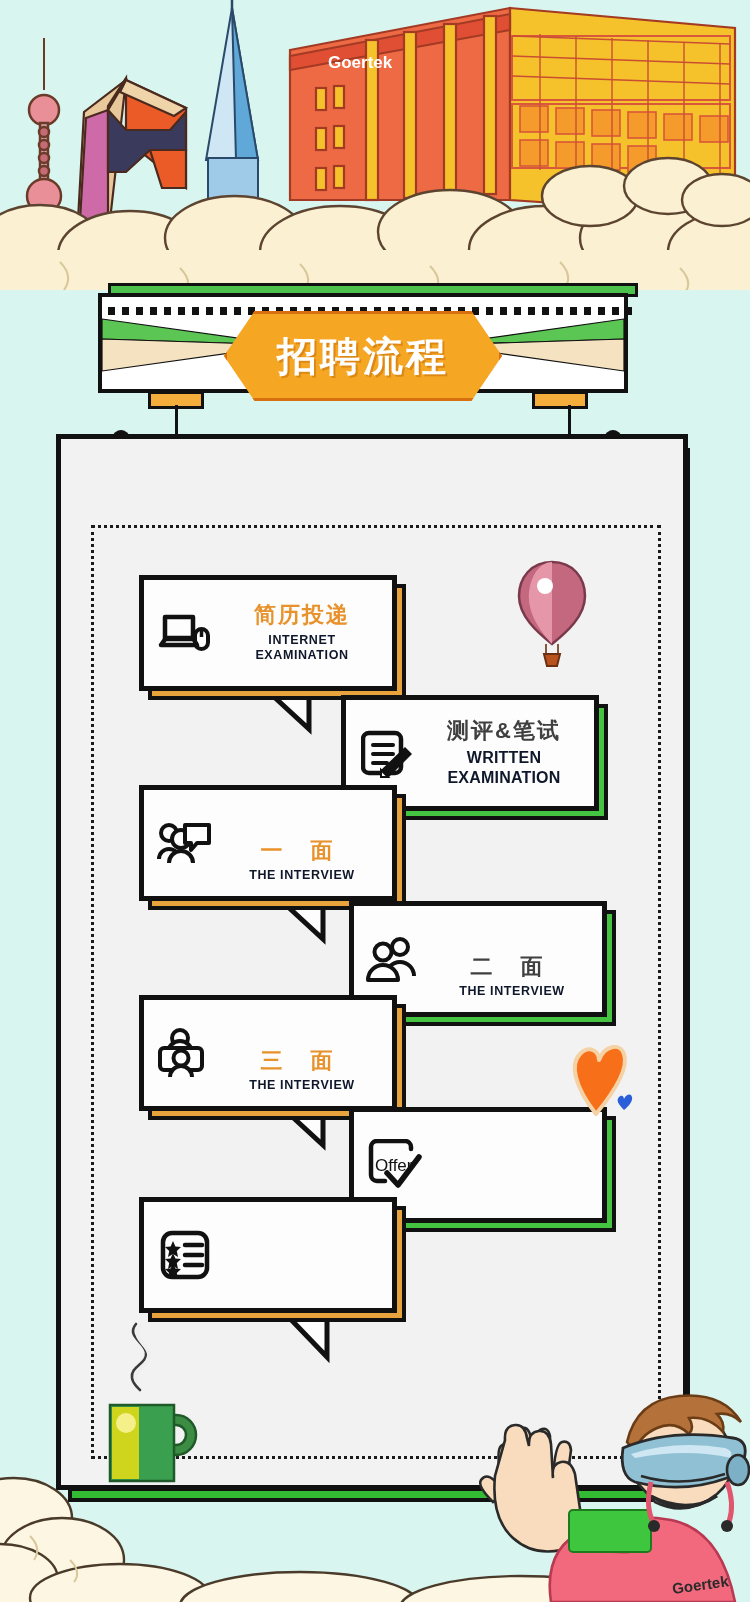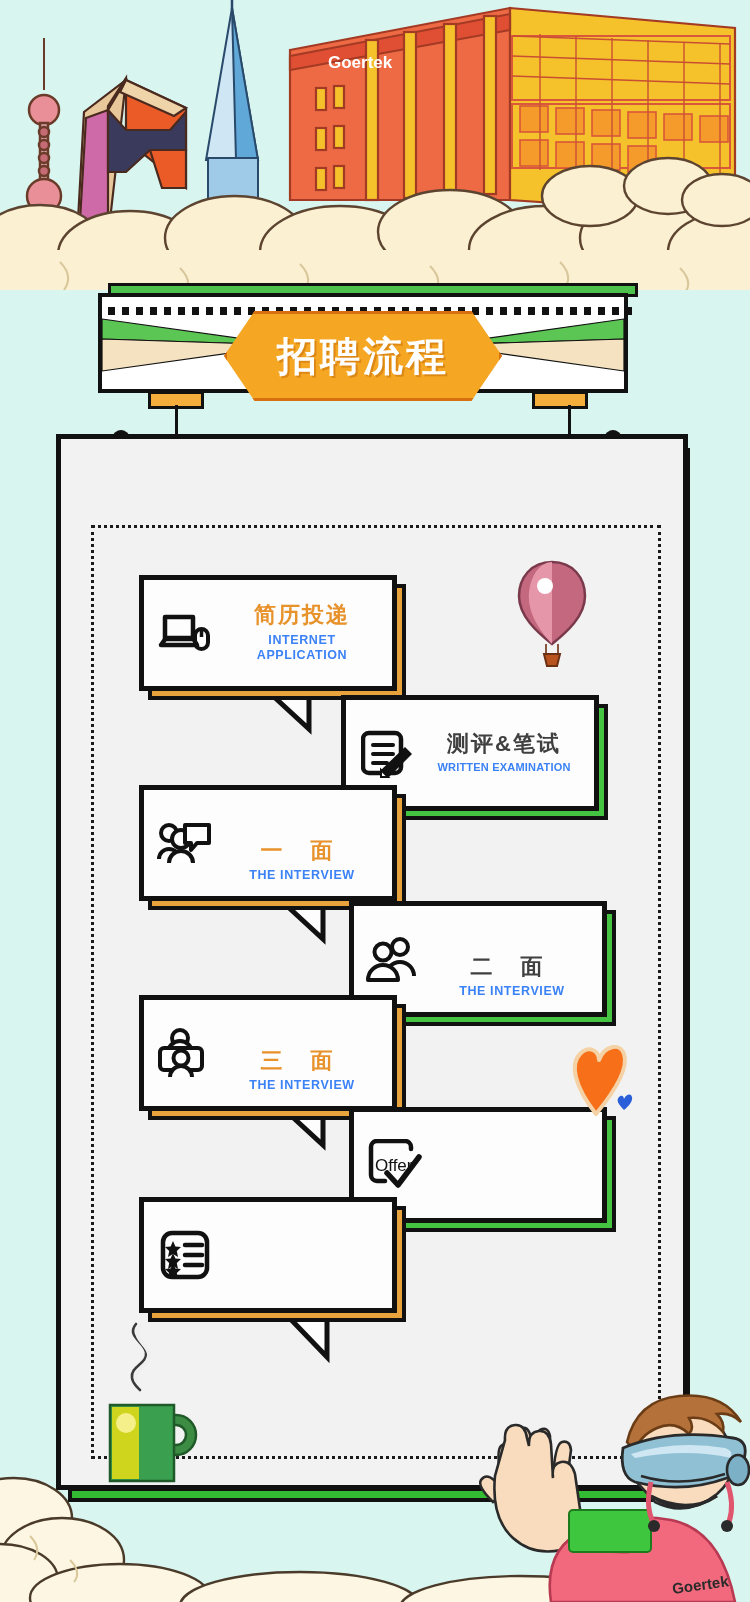--- a/index.html
+++ b/index.html
@@ -139,24 +139,24 @@
   .step .icon { width: 62px; flex: 0 0 62px; display: flex; align-items: center; justify-content: center; }
   .step .txt  { flex: 1; text-align: center; padding-left: 2px; }
   .step .cn {
     font-size: 22px; font-weight: bold; letter-spacing: 2px;
     line-height: 1.15;
   }
   .step .cn.wide { letter-spacing: 11px; margin-top: 36px; }
   .step.orange .cn { color: #e8922c; }
   .step.green  .cn { color: #404040; }
   .step .en {
-    font-size: 12.5px; font-weight: bold; color: #3b82f6;
+    font-size: 12.5px; font-weight: bold; color: #0f172a;
     letter-spacing: .6px; margin-top: 5px; line-height: 1.25;
   }
-  .step .en.sm { font-size: 11px; letter-spacing: .2px; }
+  .step .en.sm { font-size: 16px; letter-spacing: .2px; }
 
   
   #balloon { position: absolute; left: 513px; top: 558px; width: 78px; height: 110px; }
   #heart   { position: absolute; left: 566px; top: 1028px; width: 74px; height: 90px; }
   #mug     { position: absolute; left: 100px; top: 1385px; width: 110px; height: 105px; }
   #steam   { position: absolute; left: 118px; top: 1322px; width: 40px; height: 70px; }
   #mascot  { position: absolute; left: 455px; top: 1390px; width: 295px; height: 212px; }
 </style>
 </head>
 <body>
@@ -332,21 +332,21 @@
             <path d="M8 6 h28 v22 h-28 z" fill="none" stroke="#111" stroke-width="4.5" stroke-linejoin="round"></path>
             <path d="M4 34 L9 27 H36 L40 34 Z" fill="none" stroke="#111" stroke-width="4.5" stroke-linejoin="round"></path>
             <rect x="38" y="18" width="13" height="20" rx="6.5" fill="none" stroke="#111" stroke-width="4"></rect>
             <line x1="44.5" y1="18" x2="44.5" y2="26" stroke="#111" stroke-width="3.5"></line>
           </svg>
         </div>
         <div class="txt">
           <div class="cn">简历投递</div>
           <div class="en">
             <span>INTERNET</span><br>
-            <span>APPLICATION</span>
+            <span>EXAMINATION</span>
           </div>
         </div>
       </div>
     </div>
 
     <div class="step green" style="left:280px; top:256px;">
       <div class="shadow"></div>
       <div class="card">
         <div class="icon">
           <svg width="52" height="52" viewBox="0 0 52 52">

